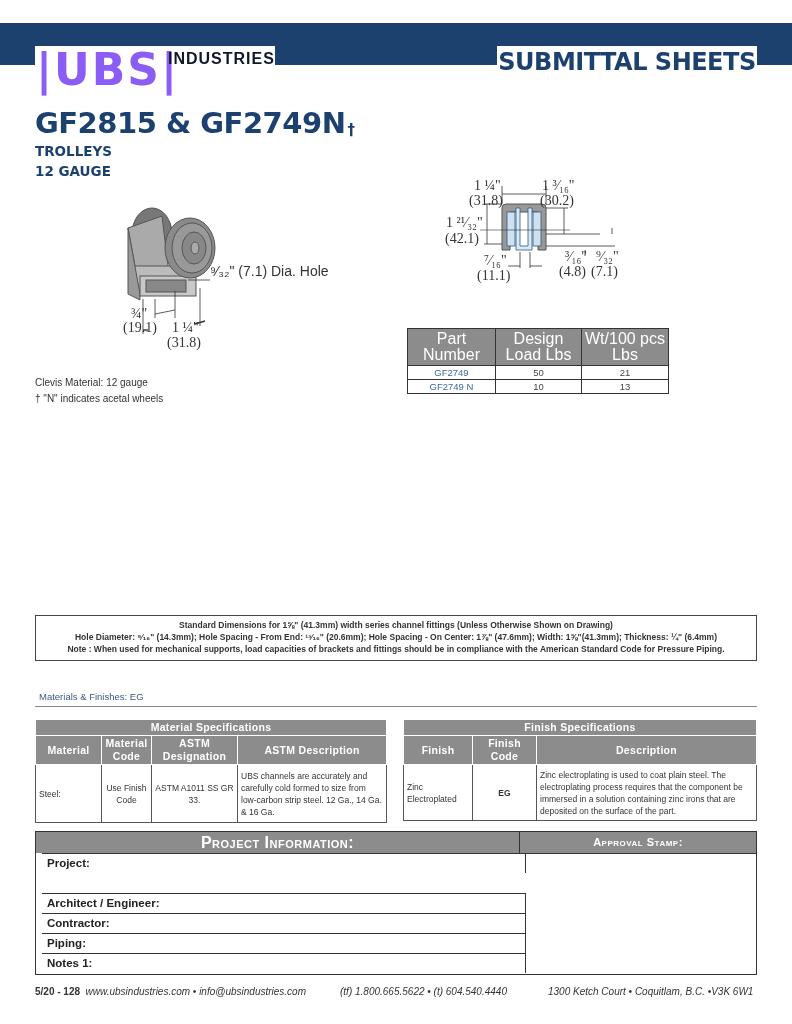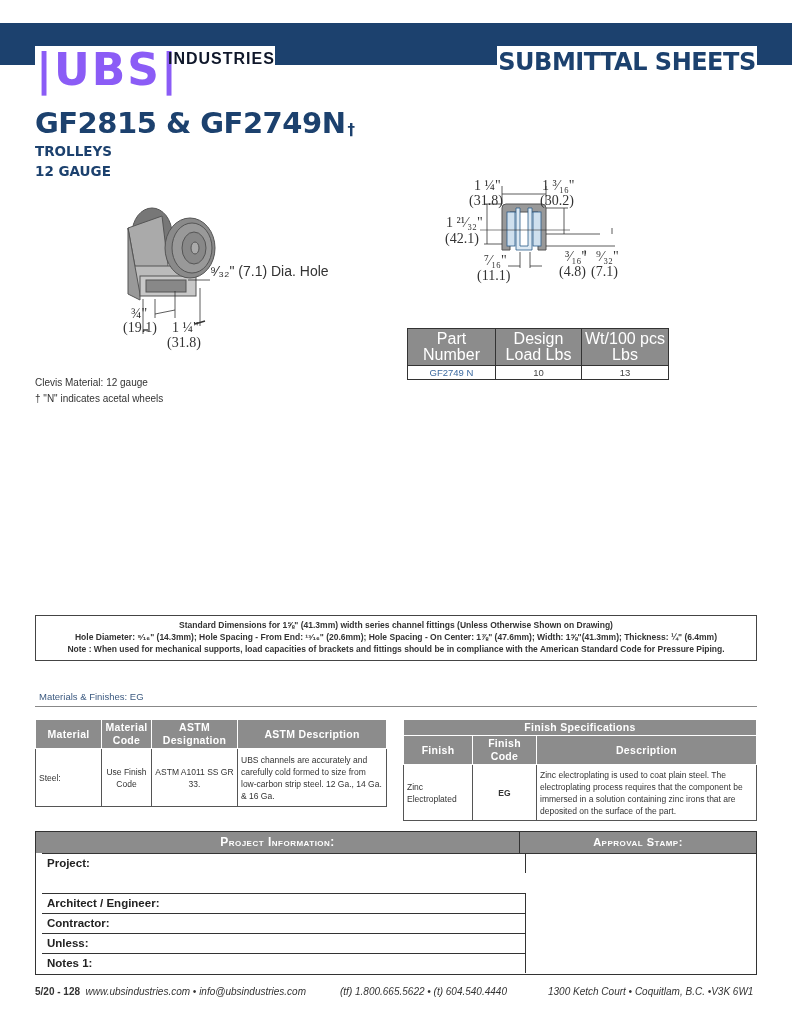--- a/index.html
+++ b/index.html
@@ -37,21 +37,21 @@
   .mf-label { position: absolute; left: 39px; top: 691px; font-size: 9.5px; color: #3c5a80; }
   .mf-line { position: absolute; left: 35px; top: 706px; width: 722px; height: 1px; background: #888; }
 
   .mat-table { position: absolute; left: 35px; top: 719px; width: 352px; border: 1.5px solid #333; }
   .spec-table th { background: #8c8c8c; color: #fff; font-weight: bold; font-size: 10.5px; border: 1px solid #fff; line-height: 13px; padding: 1px 2px; letter-spacing: 0.3px; }
   .spec-table th.spec-head { border-bottom: 1px solid #fff; height: 16px; }
   .spec-table td { font-size: 8.5px; color: #333; border: 1px solid #555; padding: 2px 3px; line-height: 12px; vertical-align: middle; }
   .fin-table { position: absolute; left: 403px; top: 719px; width: 354px; border: 1.5px solid #333; }
 
   .proj-box { position: absolute; left: 35px; top: 831px; width: 722px; height: 144px; border: 1.5px solid #333; }
-  .proj-head { position: absolute; left: 0; top: 0; width: 484px; height: 21px; background: #8c8c8c; color: #fff; font-weight: bold; font-size: 12px; text-align: center; line-height: 21px; letter-spacing: 0.5px; border-right: 1.5px solid #333; }
+  .proj-head { position: absolute; left: 0; top: 0; width: 484px; height: 21px; background: #8c8c8c; color: #fff; font-weight: bold; font-size: 16px; text-align: center; line-height: 21px; letter-spacing: 0.5px; border-right: 1.5px solid #333; }
   .stamp-head { position: absolute; left: 484px; top: 0; width: 236px; height: 21px; background: #8c8c8c; color: #fff; font-weight: bold; font-size: 11px; text-align: center; line-height: 21px; letter-spacing: 0.5px; }
   .proj-row { position: absolute; left: 6px; width: 484px; height: 20px; border-top: 1.2px solid #333; border-right: 1.5px solid #333; font-weight: bold; font-size: 11.5px; color: #222; line-height: 19px; padding-left: 5px; }
   .proj-row .split { position: absolute; left: 180px; top: 0; height: 100%; border-left: 1.2px solid #333; padding-left: 5px; }
   .stamp-area { position: absolute; left: 484px; top: 21px; width: 236px; height: 121px; border-top: 1.2px solid #333; }
 
   .footer { position: absolute; top: 986px; font-size: 10px; color: #333; font-style: italic; white-space: nowrap; }
   .footer b { font-style: normal; font-weight: bold; }
 </style>
 </head>
 <body>
@@ -143,38 +143,46 @@
 <table class="parts-table">
   <thead>
     <tr>
       <th style="width:88px;">Part Number</th>
       <th style="width:86px;">Design Load Lbs</th>
       <th>Wt/100 pcs Lbs</th>
     </tr>
   </thead>
   <tbody>
     <tr>
+      <td class="pn">GF2749</td>
+      <td>50</td>
+      <td>21</td>
+    </tr>
+    <tr>
       <td class="pn">GF2749 N</td>
       <td>10</td>
       <td>13</td>
     </tr>
   </tbody>
 </table>
 
 <div class="std-box">
   <div>Standard Dimensions for 1⅝" (41.3mm) width series channel fittings (Unless Otherwise Shown on Drawing)</div>
   <div>Hole Diameter: ⁹⁄₁₆" (14.3mm); Hole Spacing - From End: ¹³⁄₁₆" (20.6mm); Hole Spacing - On Center: 1⅞" (47.6mm); Width: 1⅝"(41.3mm); Thickness: ¼" (6.4mm)</div>
   <div>Note : When used for mechanical supports, load capacities of brackets and fittings should be in compliance with the American Standard Code for Pressure Piping.</div>
 </div>
 
 <div class="mf-label">Materials &amp; Finishes: EG</div>
 <div class="mf-line"></div>
 
 <table class="mat-table spec-table">
   <thead>
+    <tr>
+        <th colspan="4" class="spec-head">Material Specifications</th>
+      </tr>
     <tr>
       <th style="width:66px;">Material</th>
       <th style="width:50px;">Material Code</th>
       <th style="width:86px;">ASTM Designation</th>
       <th>ASTM Description</th>
     </tr>
   </thead>
   <tbody>
     <tr style="height:58px;">
       <td>Steel:</td>
@@ -204,20 +212,20 @@
     </tr>
   </tbody>
 </table>
 
 <div class="proj-box">
   <div class="proj-head" style="font-variant: small-caps;">Project Information:</div>
   <div class="stamp-head" style="font-variant: small-caps;">Approval Stamp:</div>
   <div class="proj-row" style="top:21px;"><span>Project:</span></div>
   <div class="proj-row" style="top:61px;"><span>Architect / Engineer:</span></div>
   <div class="proj-row" style="top:81px;"><span>Contractor:</span></div>
-  <div class="proj-row" style="top:101px;"><span>Unless:</span></div>
+  <div class="proj-row" style="top:101px;"><span>Piping:</span></div>
   <div class="proj-row" style="top:121px;"><span>Notes 1:</span></div>
   <div class="stamp-area"></div>
 </div>
 
 <div class="footer" style="left:35px;"><b>5/20 - 128</b>&nbsp;&nbsp;<span>www.ubsindustries.com • info@ubsindustries.com</span></div>
 <div class="footer" style="left:340px;">(tf) 1.800.665.5622  • (t) 604.540.4440</div>
 <div class="footer" style="left:548px;">1300 Ketch Court • Coquitlam, B.C. •V3K 6W1</div>
 
 </body></html>

